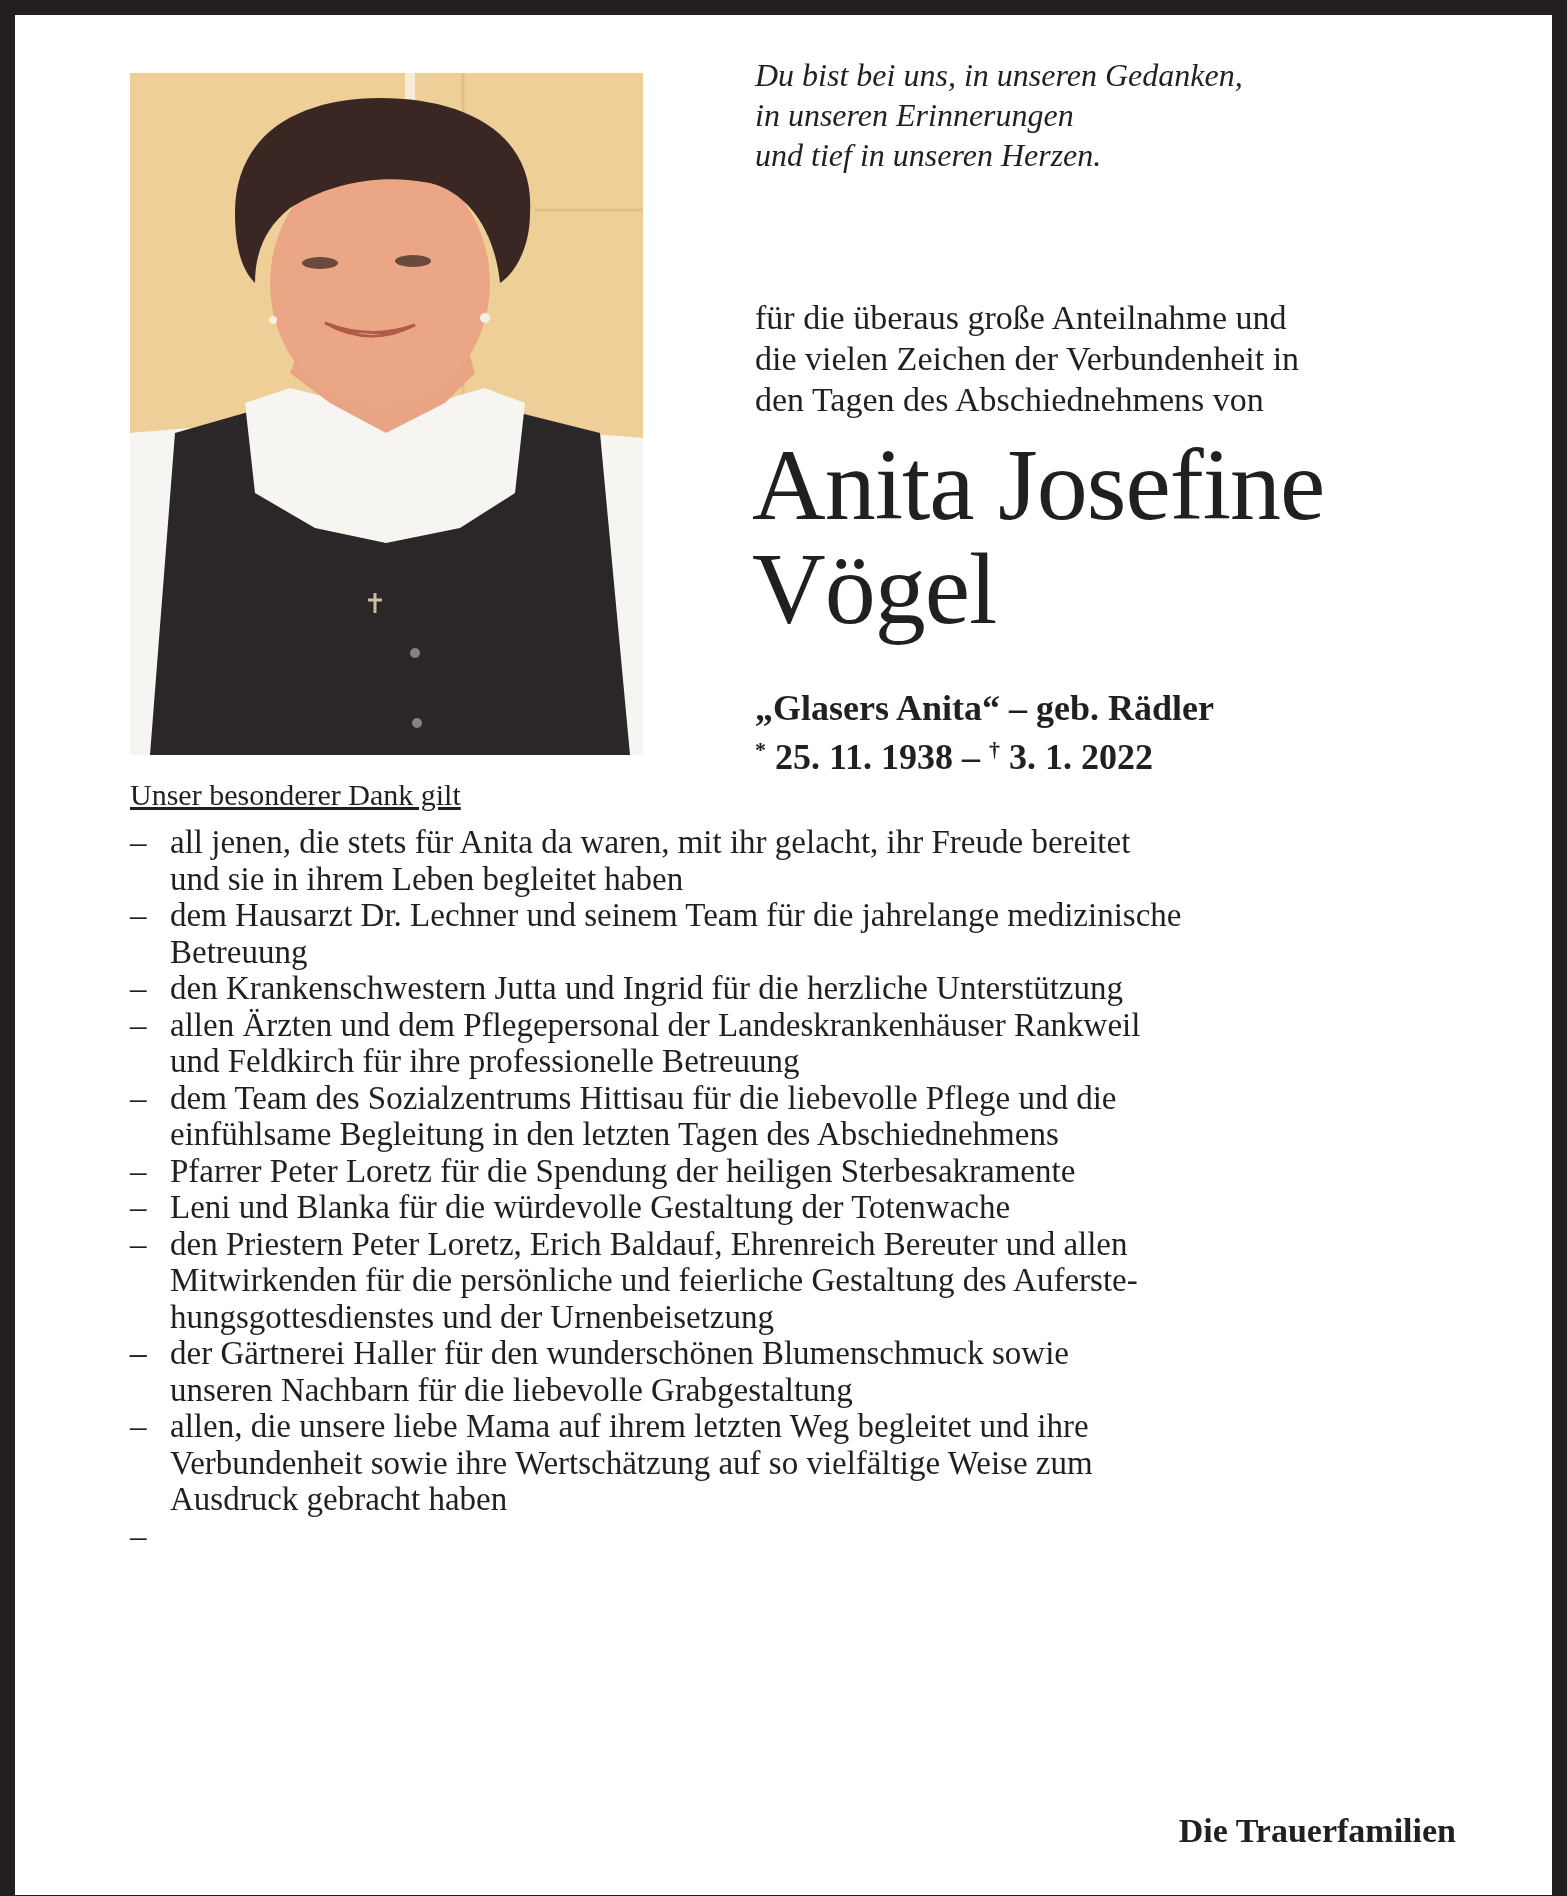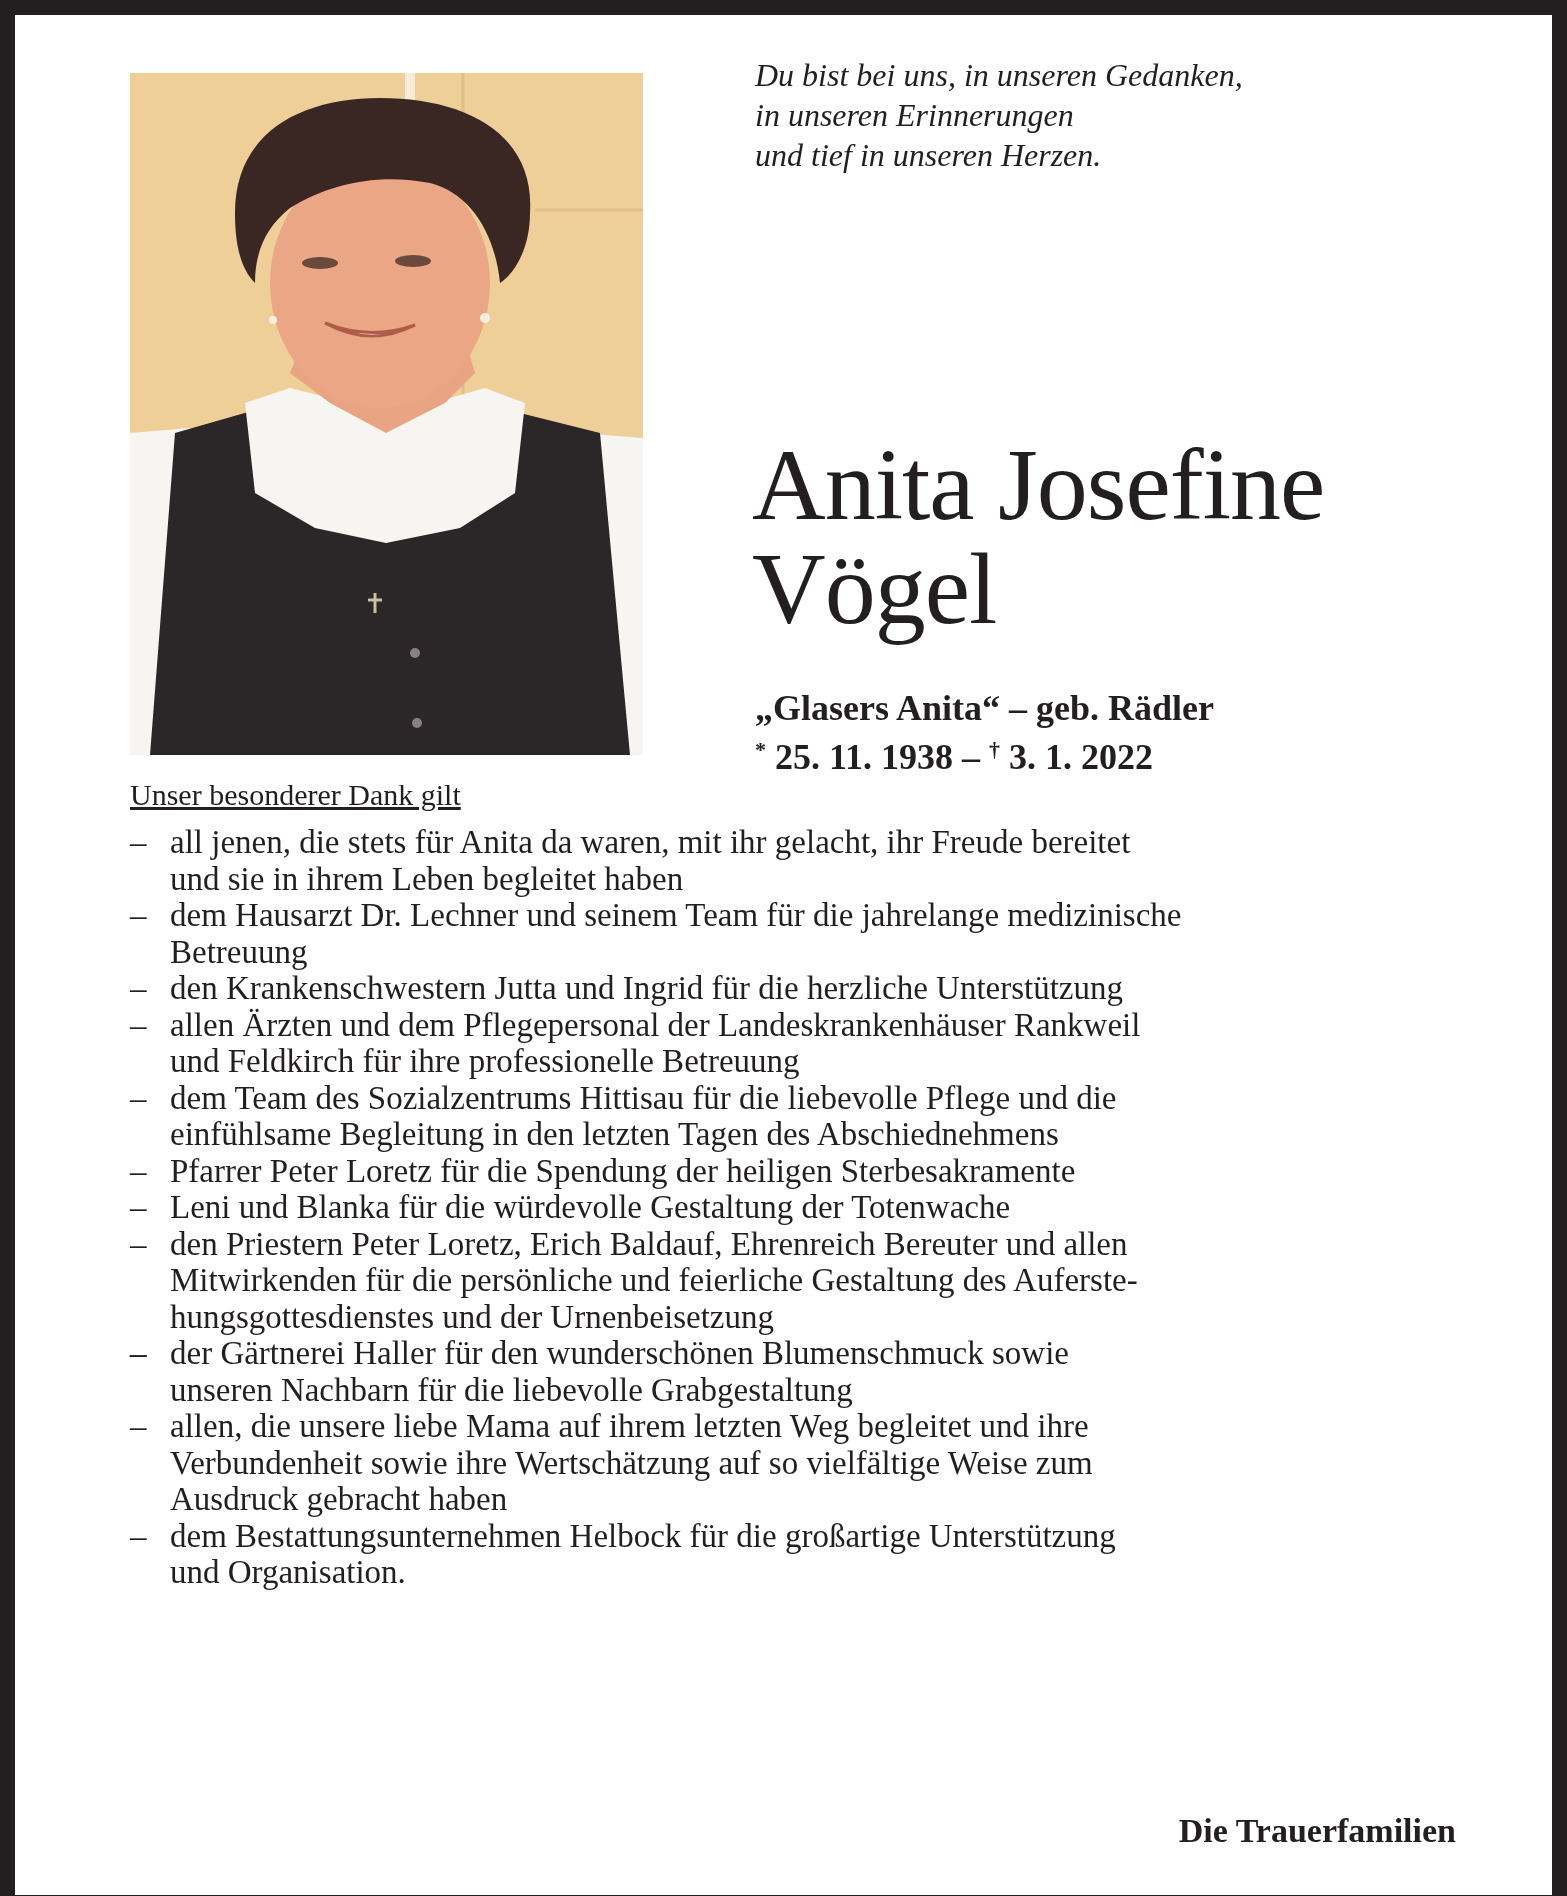--- a/index.html
+++ b/index.html
@@ -132,20 +132,23 @@
 
       <circle cx="285" cy="580" r="5" fill="#8a8080"></circle>
       <circle cx="287" cy="650" r="5" fill="#8a8080"></circle>
     </svg>
   </div>
 
   <div class="right">
     <p class="motto">Du bist bei uns, in unseren Gedanken,
 in unseren Erinnerungen
 und tief in unseren Herzen.</p>
+    <p class="thanks-text">für die überaus große Anteilnahme und
+die vielen Zeichen der Verbundenheit in
+den Tagen des Abschiednehmens von</p>
     <h1 class="name">Anita Josefine
 Vögel</h1>
     <p class="nickname">„Glasers Anita“ – geb. Rädler</p>
     <p class="dates"><sup>*</sup> <span>25. 11. 1938</span><span> – </span><sup>†</sup> <span>3. 1. 2022</span></p>
   </div>
 
   <p class="dank-intro">Unser besonderer Dank gilt</p>
 
   <ul class="dank-list" id="dank-list">
       <li><span class="dash">–</span><span class="txt">all jenen, die stets für Anita da waren, mit ihr gelacht, ihr Freude bereitet
@@ -161,18 +164,17 @@
       <li><span class="dash">–</span><span class="txt">Leni und Blanka für die würdevolle Gestaltung der Totenwache</span></li>
       <li><span class="dash">–</span><span class="txt">den Priestern Peter Loretz, Erich Baldauf, Ehrenreich Bereuter und allen
 Mitwirkenden für die persönliche und feierliche Gestaltung des Auferste-
 hungsgottesdienstes und der Urnenbeisetzung</span></li>
       <li><span class="dash">–</span></li>
       <li><span class="dash">–</span><span class="txt">der Gärtnerei Haller für den wunderschönen Blumenschmuck sowie
 unseren Nachbarn für die liebevolle Grabgestaltung</span></li>
       <li><span class="dash">–</span><span class="txt">allen, die unsere liebe Mama auf ihrem letzten Weg begleitet und ihre
 Verbundenheit sowie ihre Wertschätzung auf so vielfältige Weise zum
 Ausdruck gebracht haben</span></li>
-      <li><span class="dash">–</span><span class="txt">dem Bestattungsunternehmen Helbock für die großartige Unterstützung
-und Organisation.</span></li>
+      <li><span class="dash">–</span></li>
     </ul>
 
   <p class="footer-right">Die Trauerfamilien</p>
 </div>
 
 </body></html>

